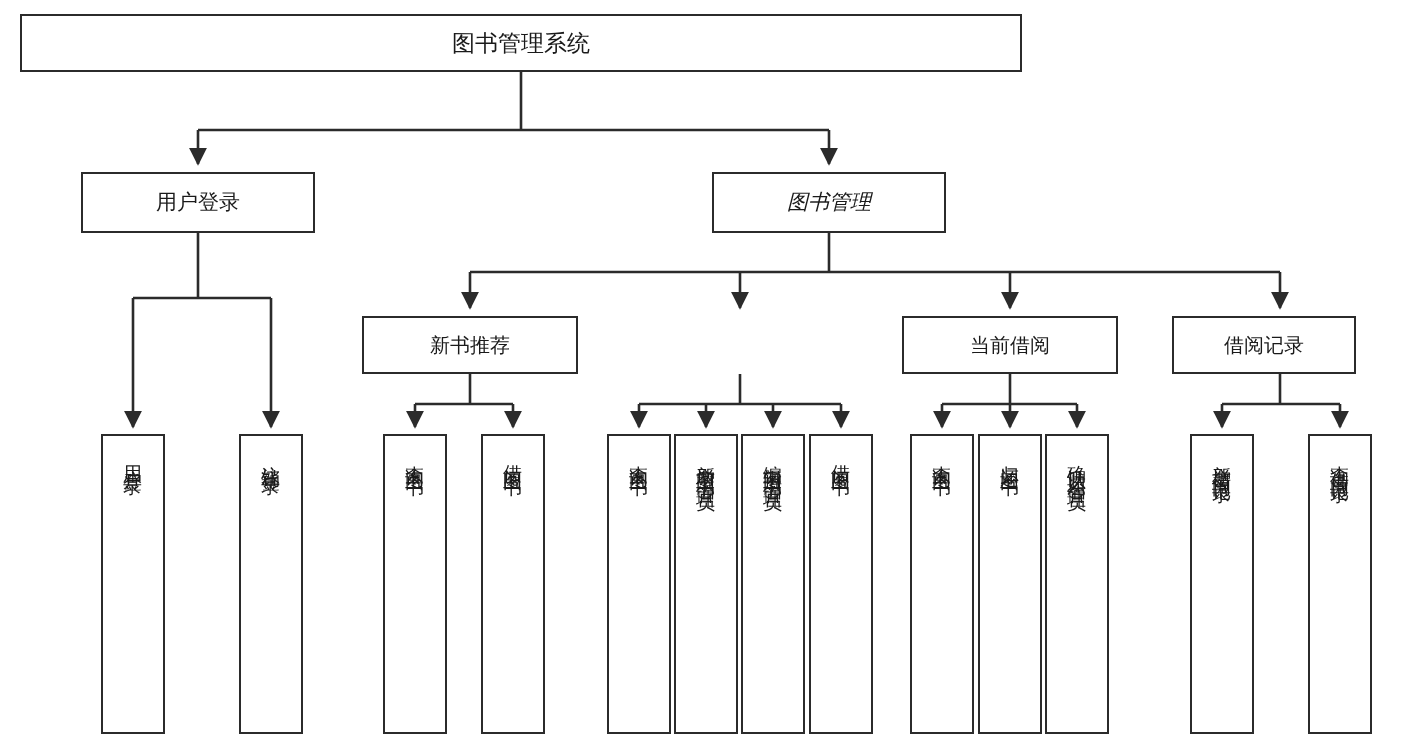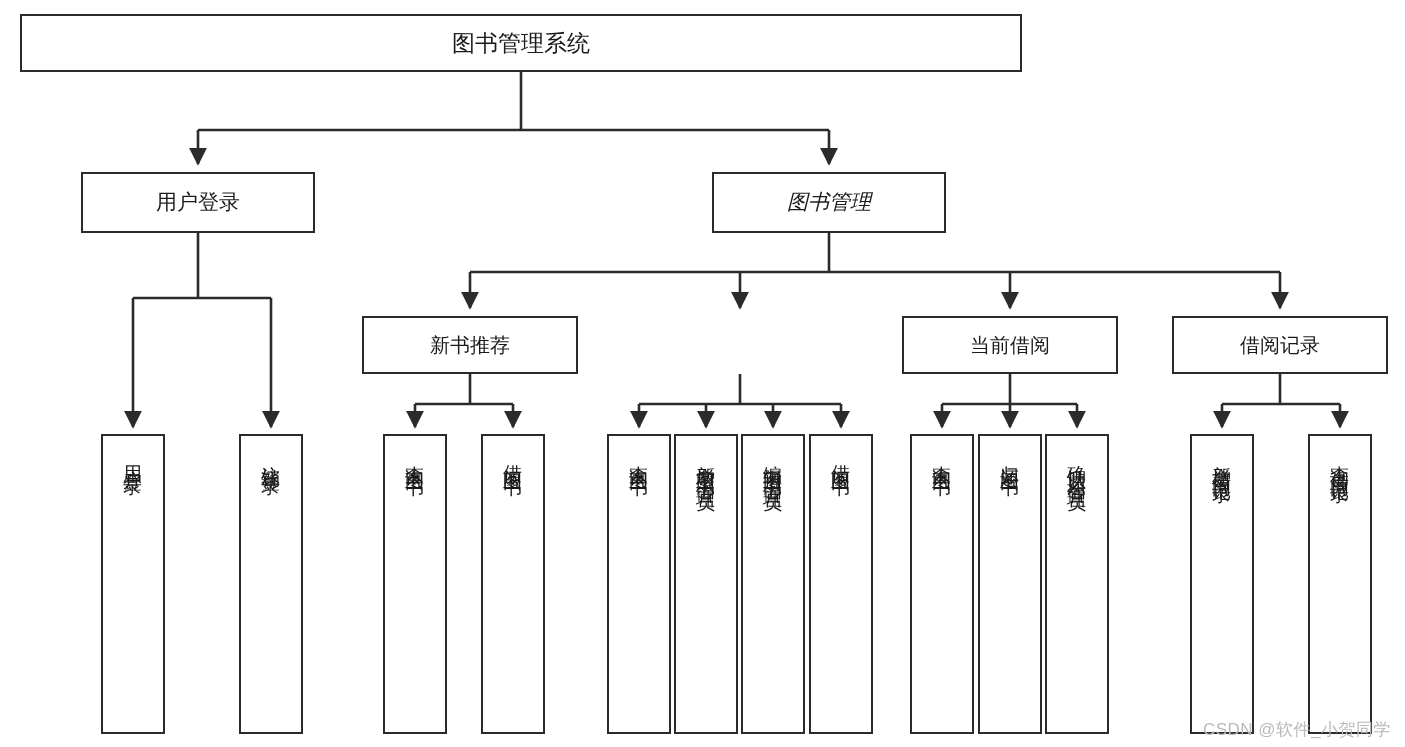--- a/index.html
+++ b/index.html
@@ -138,21 +138,21 @@
   <div class="node level-1" style="left:712px; top:172px; width:234px; height:61px;font-style:italic;">
     <span>图书管理</span>
   </div>
 
   <div class="node level-2" style="left:362px; top:316px; width:216px; height:58px;">
     <span>新书推荐</span>
   </div>
   <div class="node level-2" style="left:902px; top:316px; width:216px; height:58px;">
     <span>当前借阅</span>
   </div>
-  <div class="node level-2" style="left:1172px; top:316px; width:216px; height:58px;">
+  <div class="node level-2" style="left:1172px; top:316px; width:184px; height:58px;">
     <span>借阅记录</span>
   </div>
 
   <div class="node leaf" style="left:101px; top:434px; width:64px; height:300px;">
     <span class="vlabel">用户登录</span>
   </div>
   <div class="node leaf" style="left:239px; top:434px; width:64px; height:300px;">
     <span class="vlabel">注销登录</span>
   </div>
 
@@ -186,15 +186,14 @@
     <span class="vlabel">确认归还（管理员）</span>
   </div>
 
   <div class="node leaf" style="left:1190px; top:434px; width:64px; height:300px;">
     <span class="vlabel">新增借阅记录</span>
   </div>
   <div class="node leaf" style="left:1308px; top:434px; width:64px; height:300px;">
     <span class="vlabel">查询借阅记录</span>
   </div>
 
-  <div class="watermark">CSDN @软件_小贺同学</div>
 
 </div>
 
 </body></html>

